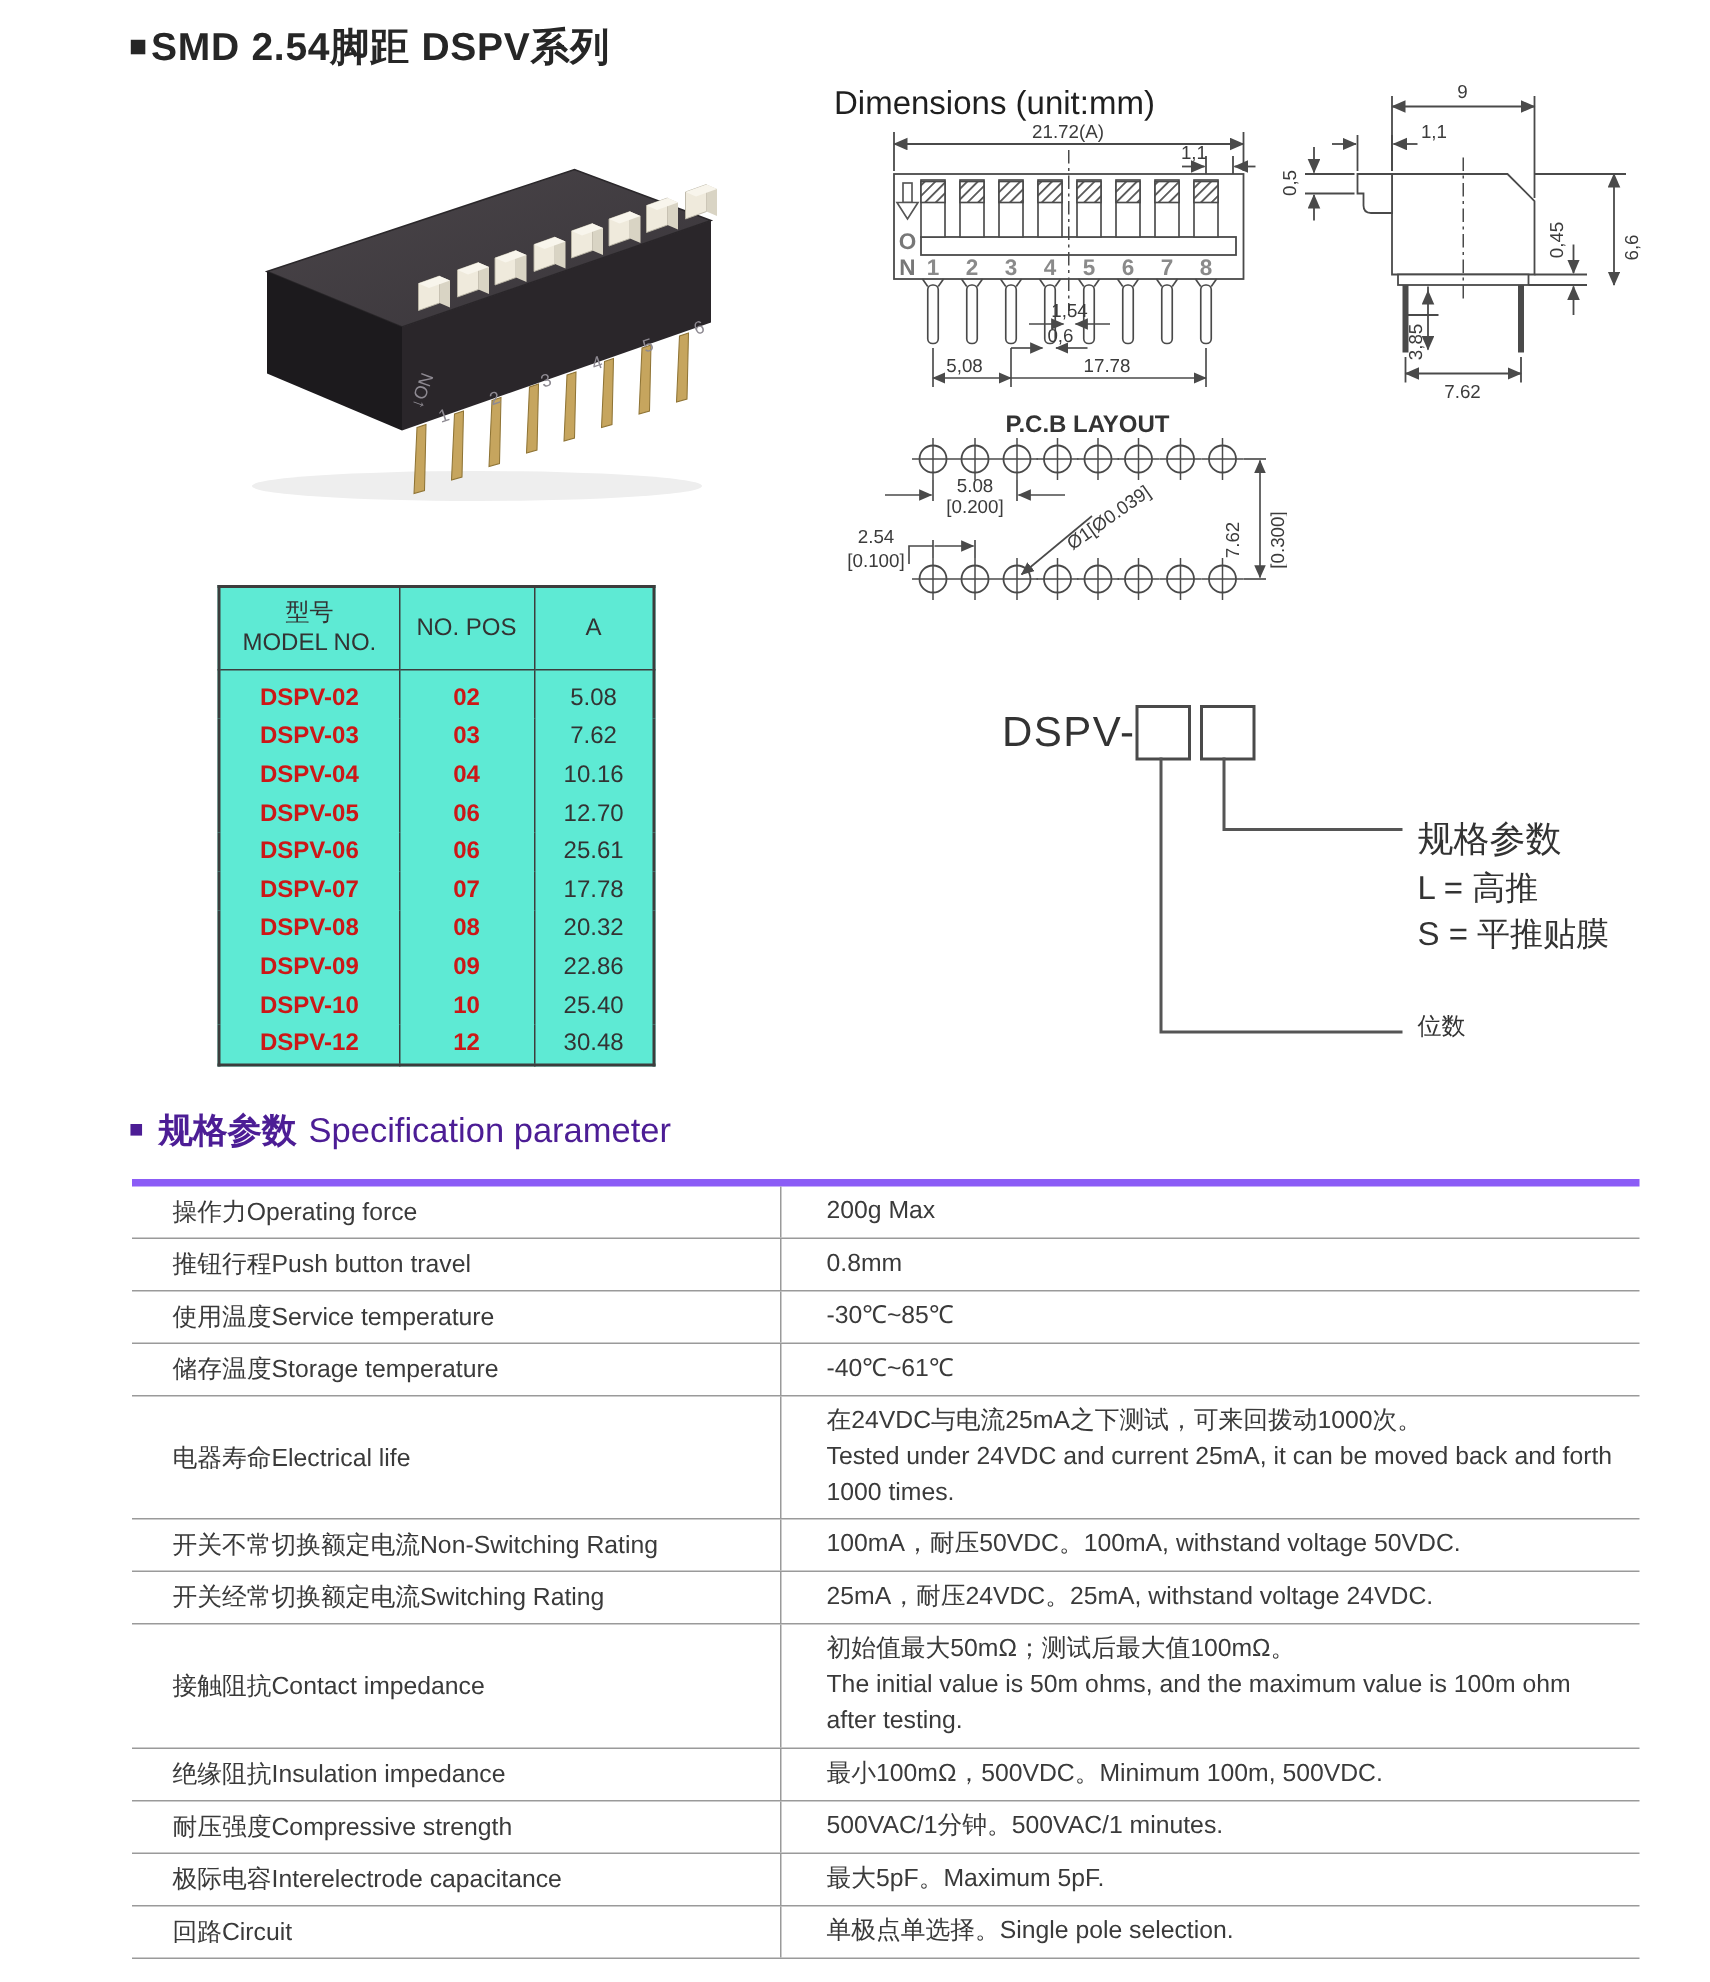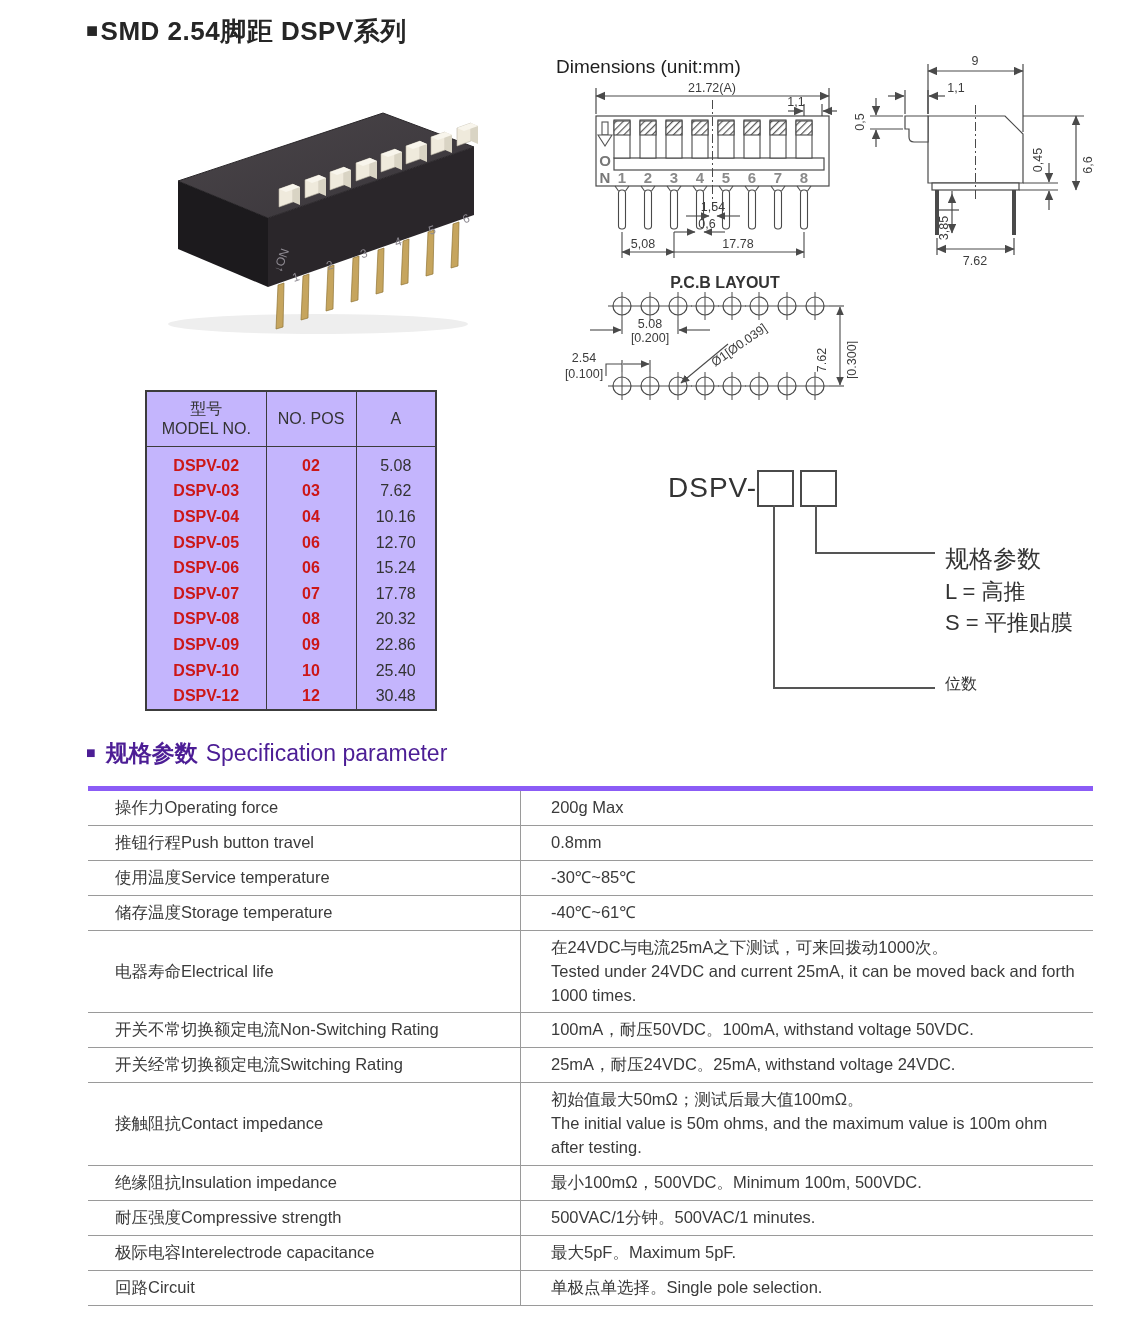--- a/index.html
+++ b/index.html
@@ -3,23 +3,23 @@
 <meta charset="utf-8">
 <style>
   html,body{margin:0;padding:0;background:#ffffff;}
   body{font-family:"Liberation Sans",sans-serif;color:#3a3a3a;}
   .page{position:relative;width:1140px;height:1321px;background:#fff;overflow:hidden;}
   .abs{position:absolute;}
   
   .page-title{left:86px;top:14px;font-size:26px;font-weight:bold;color:#262626;letter-spacing:.5px;}
   .page-title .sq{font-size:20px;vertical-align:3px;margin-right:2px;}
   
-  .dims-heading{left:556px;top:56px;font-size:19px;color:#1f1f1f;}
-  
-  table.model-table{left:145px;top:390px;border-collapse:collapse;table-layout:fixed;background:#c4b5fd;padding-left:36px;}
+  .dims-heading{left:556px;top:56px;font-size:22px;color:#1f1f1f;}
+  
+  table.model-table{left:145px;top:390px;border-collapse:collapse;table-layout:fixed;background:#5eead4;padding-left:36px;}
   table.model-table th,table.model-table td{border-left:1.5px solid #3c3c3c;border-right:1.5px solid #3c3c3c;text-align:center;padding:0;}
   table.model-table{border:2px solid #3c3c3c;}
   table.model-table th{height:54px;font-size:16px;font-weight:normal;color:#333;border-bottom:1.5px solid #3c3c3c;white-space:pre-line;line-height:1.25;}
   table.model-table td{height:25.6px;font-size:16px;}
   td.red{color:#cc1717;font-weight:bold;margin-left:40px;}
   td.aval{color:#333;}
   .w-model{width:120px;} .w-pos{width:90px;} .w-a{width:80px;}
   tbody tr:first-child td{padding-top:6px;}
   
   .pn-prefix{left:668px;top:472px;font-size:28px;color:#333;letter-spacing:1px;}
@@ -374,21 +374,21 @@
           <td class="aval">10.16</td>
         </tr>
       <tr>
           <td class="red">DSPV-05</td>
           <td class="red">06</td>
           <td class="aval">12.70</td>
         </tr>
       <tr>
           <td class="red">DSPV-06</td>
           <td class="red">06</td>
-          <td class="aval">15.24</td>
+          <td class="aval">25.61</td>
         </tr>
       <tr>
           <td class="red">DSPV-07</td>
           <td class="red">07</td>
           <td class="aval">17.78</td>
         </tr>
       <tr>
           <td class="red">DSPV-08</td>
           <td class="red">08</td>
           <td class="aval">20.32</td>

